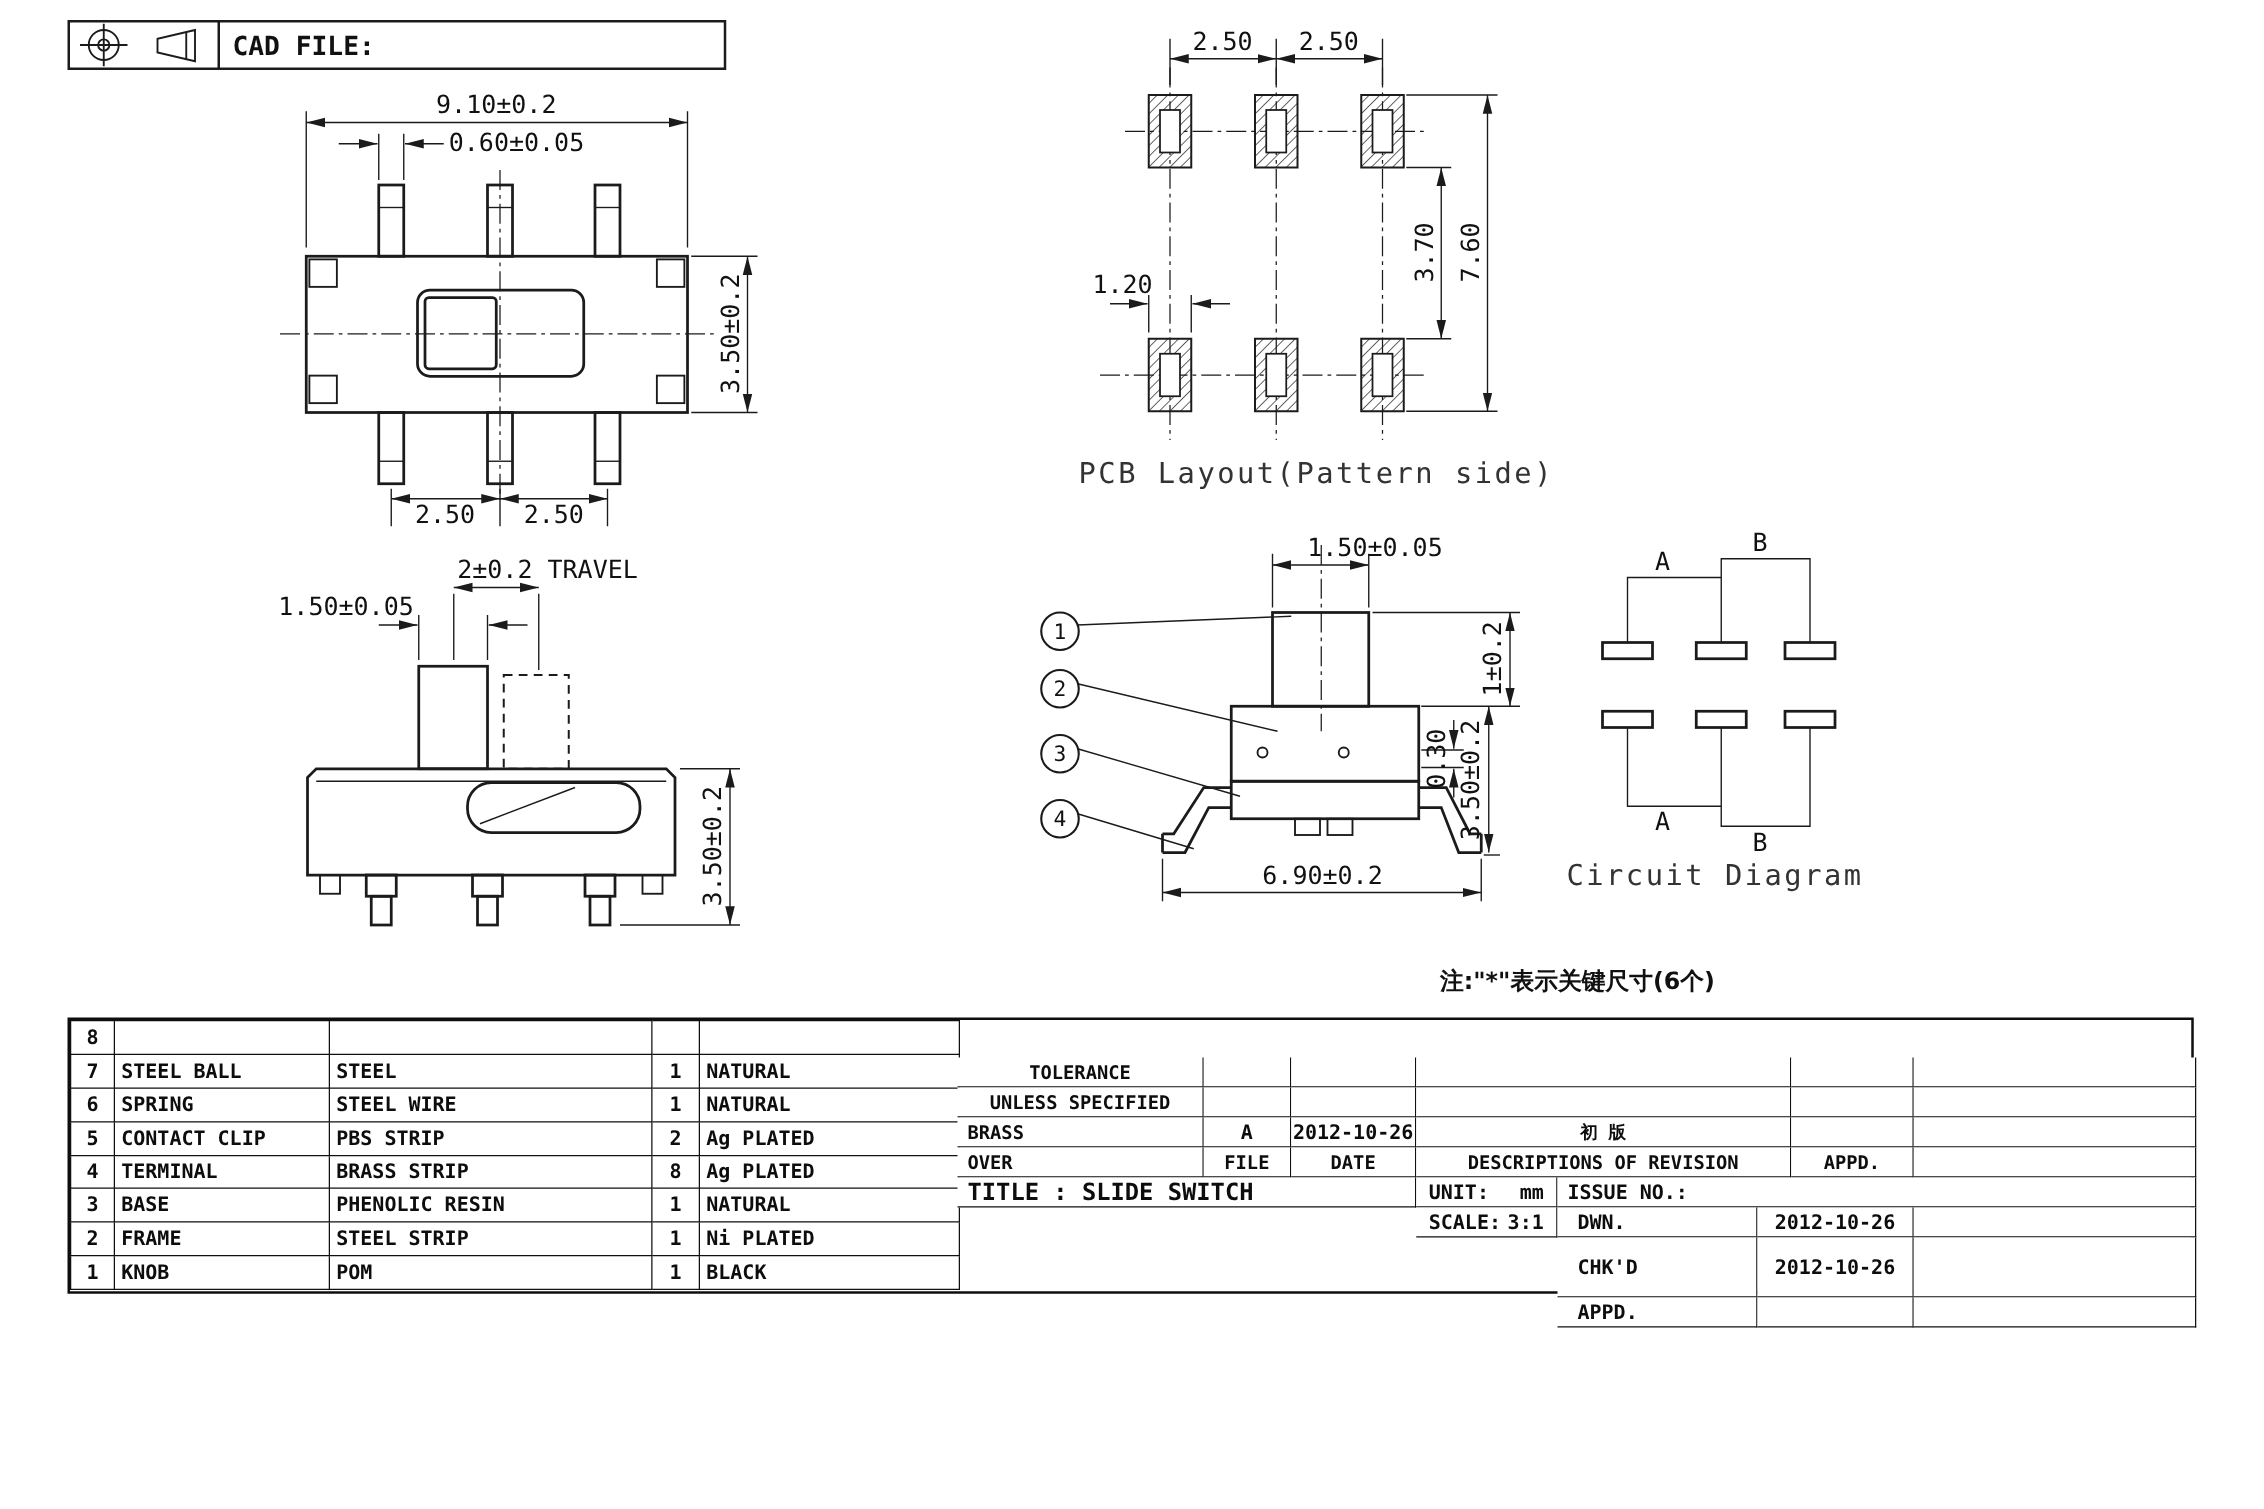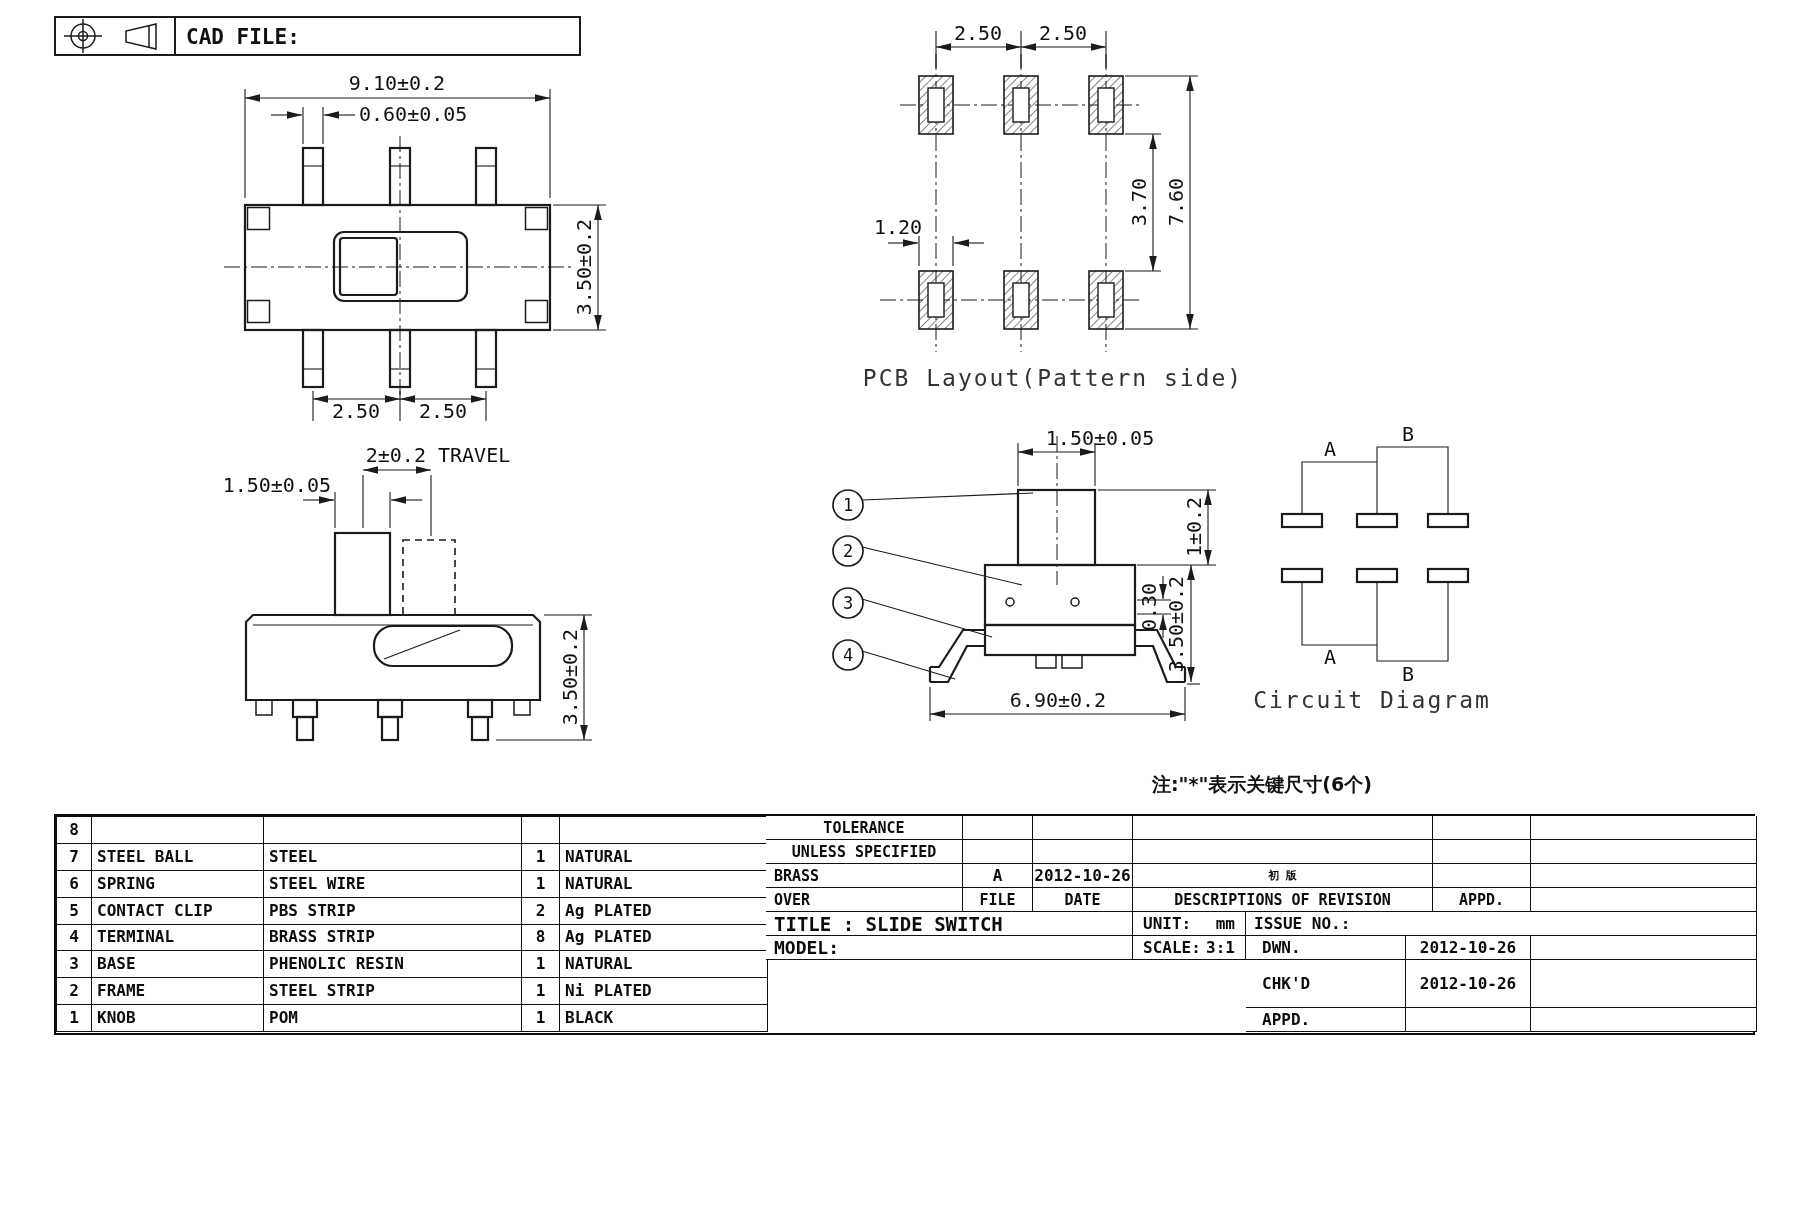--- a/index.html
+++ b/index.html
@@ -32,28 +32,28 @@
   table.parts{position:absolute;left:0;top:0;width:711px;height:216px;
          border-collapse:collapse;table-layout:fixed;}
   table.parts td{border:1.5px solid #101010;height:22px;
          font:bold 16px/1 "DejaVu Sans Mono","Liberation Mono",monospace;color:#0d0d0d;
          padding:0 5px;white-space:nowrap;overflow:hidden;}
   table.parts td.ctr{text-align:center;padding:0;}
   .tblock{position:absolute;left:710px;top:0;width:991px;height:216px;}
   .cell{position:absolute;box-sizing:border-box;border-right:1.5px solid #101010;
         border-bottom:1.5px solid #101010;display:flex;align-items:center;color:#0d0d0d;
         font:bold 15px "DejaVu Sans Mono","Liberation Mono",monospace;
-        white-space:nowrap;overflow:hidden;background:#fff;}
+        white-space:nowrap;overflow:hidden;background:#fff;margin-top:30px;}
   .cc{justify-content:center;}
   .pl{padding-left:8px;}
   .pl16{padding-left:16px;}
   .f19{font-size:19px;}
   .f18{font-size:18px;}
   .f16{font-size:16px;}
-  .f17{font-size:11px;}
+  .f17{font-size:14px;}
   .company{font-family:"DejaVu Sans","Liberation Sans",sans-serif;font-weight:700;font-size:29px;}
   .kv{justify-content:space-between;padding:0 10px;font-size:16px;}
 </style>
 </head>
 <body>
 
 <div class="page">
 
 <svg width="1811" height="812" viewBox="0 0 1811 812">
   <defs>
@@ -381,21 +381,20 @@
     <div class="cell cc" style="left:667px;top:72px;width:98px;height:24px">APPD.</div>
     <div class="cell" style="left:765px;top:72px;width:226px;height:24px"></div>
 
     <div class="cell pl f19" style="left:0;top:96px;width:367px;height:24px">TITLE : SLIDE SWITCH</div>
     <div class="cell kv" style="left:367px;top:96px;width:113px;height:24px">
       <span>UNIT:</span>
       <span>mm</span>
     </div>
     <div class="cell pl f16" style="left:480px;top:96px;width:511px;height:24px">ISSUE NO.:</div>
 
-    <div class="cell pl f18" style="left:0;top:120px;width:367px;height:24px">MODEL:</div>
     <div class="cell kv" style="left:367px;top:120px;width:113px;height:24px">
       <span>SCALE:</span>
       <span>3:1</span>
     </div>
     <div class="cell pl16 f16" style="left:480px;top:120px;width:160px;height:24px">DWN.</div>
     <div class="cell cc f16" style="left:640px;top:120px;width:125px;height:24px">2012-10-26</div>
     <div class="cell" style="left:765px;top:120px;width:226px;height:24px"></div>
 
     <div class="cell pl16 f16" style="left:480px;top:144px;width:160px;height:48px">CHK'D</div>
     <div class="cell cc f16" style="left:640px;top:144px;width:125px;height:48px">2012-10-26</div>

